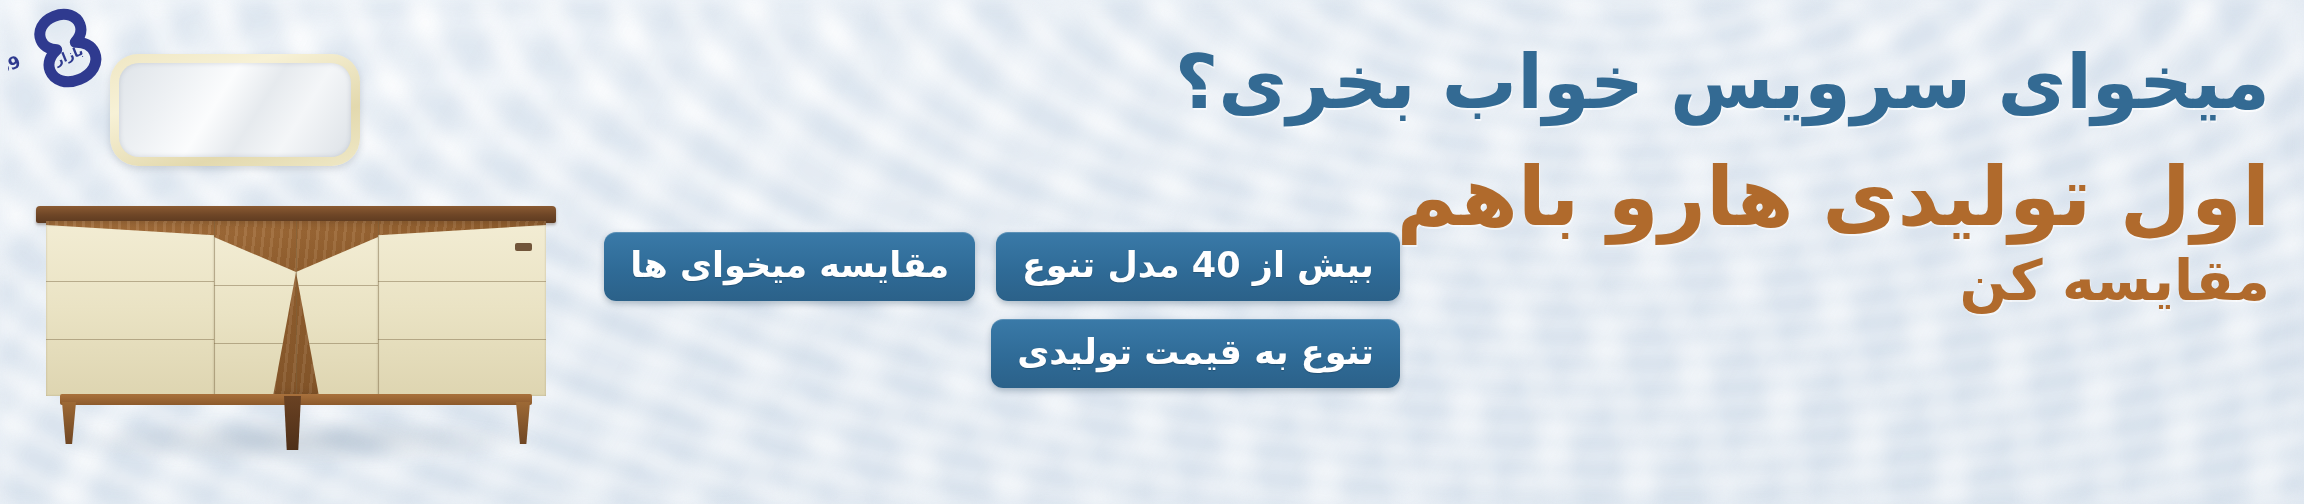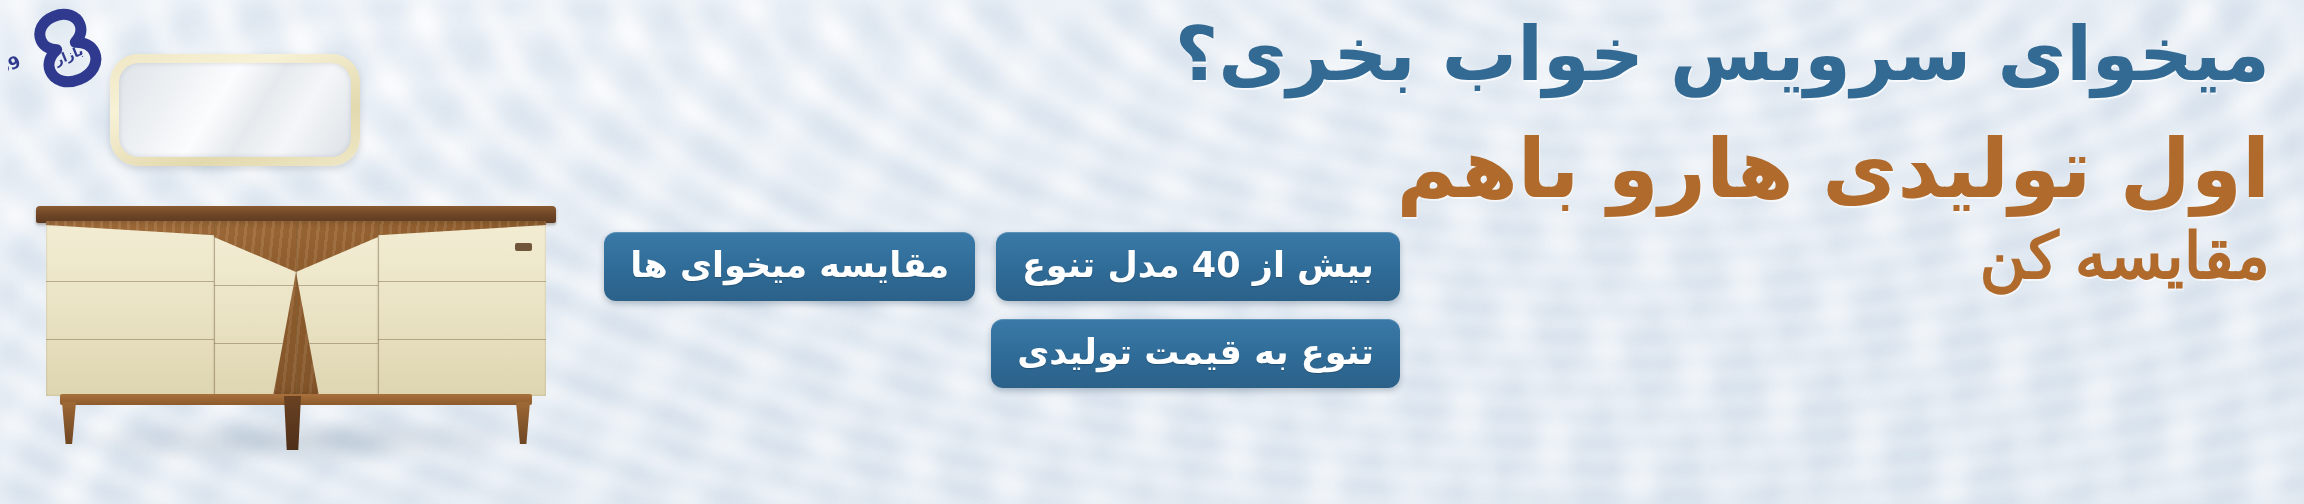--- a/index.html
+++ b/index.html
@@ -107,30 +107,30 @@
     position:absolute;right:34px;top:16px;width:1560px;
     text-align:right;direction:rtl;
   }
   .hl-line{
     font-weight:bold;line-height:1.02;letter-spacing:-1px;white-space:nowrap;
   }
   .hl1{
     font-size:75px;color:#336a93;
     text-shadow:1px 2px 0 rgba(255,255,255,.65);
     margin-bottom:34px;
+    margin-top:28px;
   }
   .hl2{
     font-size:82px;color:#b06a2c;
     text-shadow:1px 2px 0 rgba(255,255,255,.55);
     margin-bottom:14px;
   }
   .hl3{
-    font-size:64px;color:#b06a2c;
+    font-size:56px;color:#b06a2c;
     text-shadow:1px 2px 0 rgba(255,255,255,.55);
-    font-family:Liberation Serif, serif;
   }
 
   
   .badges{
     position:absolute;left:600px;top:232px;width:800px;
     display:grid;grid-template-columns:auto auto;gap:18px 16px;
     direction:rtl;justify-content:start;
   }
   .badge{
     background:linear-gradient(180deg,#3a7aa8 0%,#2f6b97 55%,#2b6189 100%);

